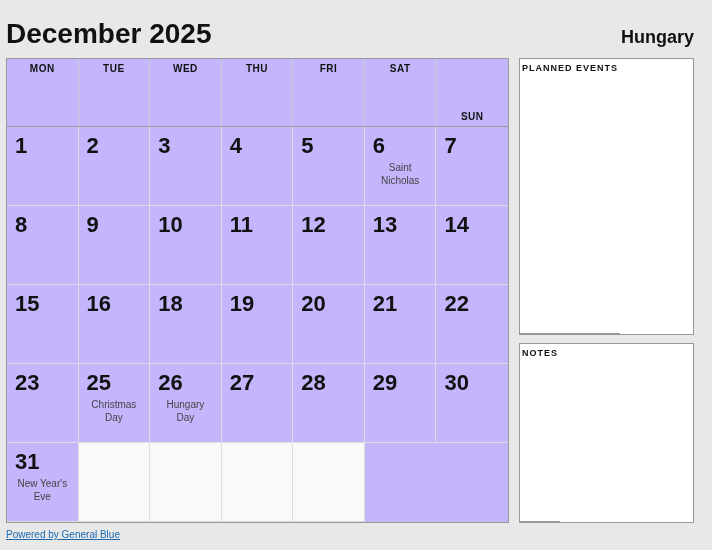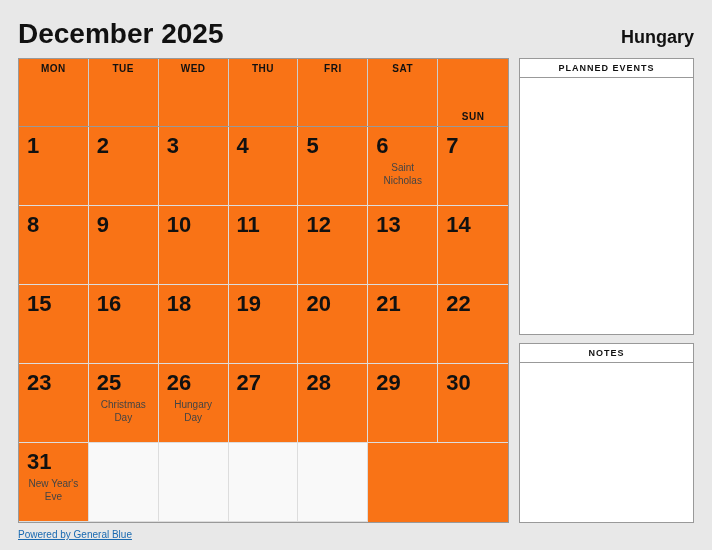--- a/index.html
+++ b/index.html
@@ -9,21 +9,21 @@
       width: 712px;
       height: 550px;
       display: flex;
       align-items: center;
       justify-content: center;
     }
     .page {
       background: #e8e8e8;
       width: 712px;
       height: 550px;
-      padding: 18px 18px 10px 18px;
+      padding: 18px 18px 10px 6px;
       display: flex;
       flex-direction: column;
     }
     .header {
       display: flex;
       justify-content: space-between;
       align-items: baseline;
       margin-bottom: 8px;
     }
     .title {
@@ -37,21 +37,21 @@
       color: #111;
     }
     .main-area {
       display: flex;
       gap: 10px;
       flex: 1;
     }
     .calendar-section {
       flex: 1;
       border: 1px solid #999;
-      background: #f97316;
+      background: #c4b5fd;
       display: flex;
       flex-direction: column;
     }
     .day-headers {
       display: grid;
       grid-template-columns: repeat(7, 1fr);
       border-bottom: 1px solid #999;
     }
     .day-header {
       text-align: center;
@@ -97,21 +97,21 @@
     .sidebar {
       width: 175px;
       display: flex;
       flex-direction: column;
       gap: 8px;
     }
     .sidebar-box {
       border: 1px solid #999;
       background: #fff;
       display: flex;
-      flex-direction: column;
+      flex-direction: row;
     }
     .sidebar-box-title {
       text-align: center;
       font-size: 9px;
       font-weight: bold;
       letter-spacing: 1px;
       padding: 4px 2px;
       border-bottom: 1px solid #999;
       color: #111;
     }

